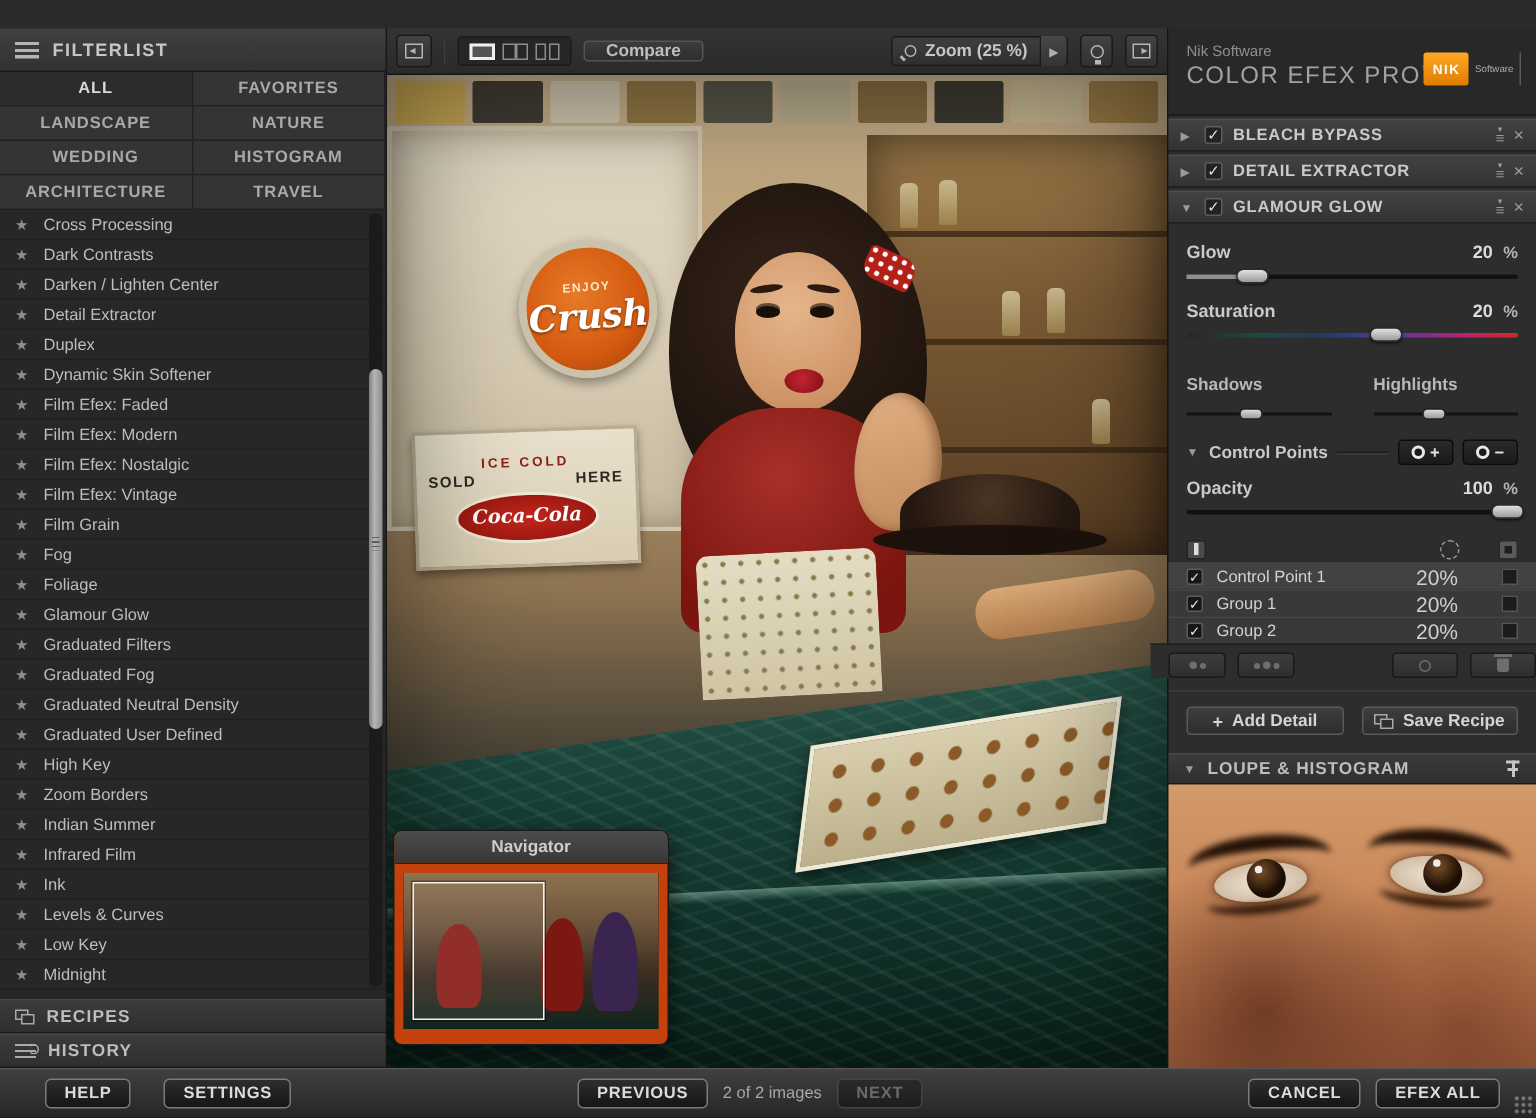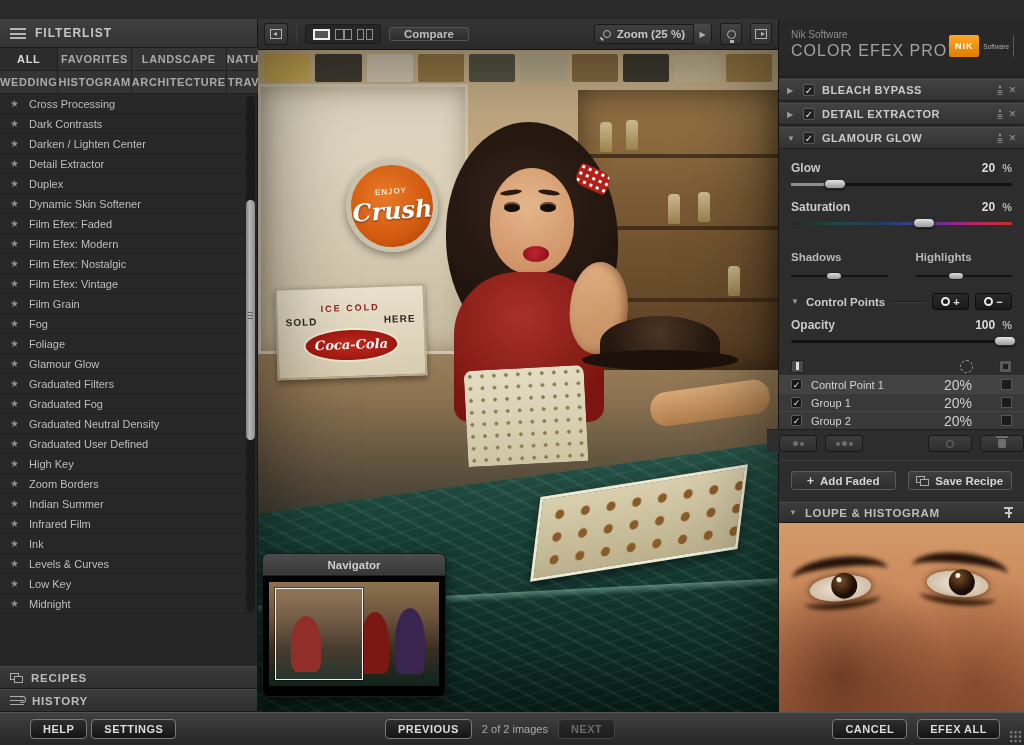--- a/index.html
+++ b/index.html
@@ -28,21 +28,21 @@
   .bottombar { position:absolute; top:712px; left:0; width:1024px; height:33px;
     background:linear-gradient(#404040,#262626); border-top:1px solid #555;
     display:flex; align-items:center; }
 
   
   .lp-header { height:29px; background:linear-gradient(#404040,#323232);
     border-bottom:1px solid #1c1c1c; display:flex; align-items:center; gap:9px; padding-left:10px; }
   .hamburger { width:16px; height:11px;
     background:repeating-linear-gradient(#b5b5b5 0 2px, transparent 2px 4.5px); }
   .lp-title { font-size:12px; font-weight:bold; letter-spacing:1px; color:#c6c6c6; }
-  .cats { display:grid; grid-template-columns:1fr 1fr 1fr 1fr; }
+  .cats { display:grid; grid-template-columns:1fr 1fr; }
   .cat { height:23px; background:#343434; border:1px solid #202020; border-top:none;
     border-left:none; display:flex; align-items:center; justify-content:center;
     font-size:11px; font-weight:bold; letter-spacing:.6px; color:#a9a9a9; cursor:default; }
   .cat.active { background:#2c2c2c; color:#d8d8d8; }
   .flist-wrap { position:relative; flex:1; background:#262626; overflow:hidden; }
   .flist { list-style:none; }
   .fitem { height:20px; display:flex; align-items:center; gap:8px; padding-left:10px;
     border-bottom:1px solid #1f1f1f; background:#272727; }
   .star { color:#8e8e8e; font-size:10px; width:11px; }
   .fl { font-size:11px; font-weight:normal; color:#bdbdbd; white-space:nowrap; }
@@ -176,21 +176,21 @@
   .menu-tray { position:absolute; right:34px; bottom:148px; width:210px; height:82px;
     transform:rotate(-9deg) skewX(-16deg);
     background:
       radial-gradient(circle,#8a5a28 4px,transparent 5px) 6px 6px/26px 22px,
       linear-gradient(#d9cfae,#bcb08c);
     border:3px solid #efe8d2; box-shadow:0 4px 10px rgba(0,0,0,.5); }
   .vignette { position:absolute; inset:0; box-shadow:inset 0 0 90px rgba(0,0,0,.55); pointer-events:none; }
 
   
   .navigator { position:absolute; left:4px; bottom:15px; width:184px; height:144px;
-    background:#000000; border:1px solid #1a1a1a; border-radius:6px;
+    background:#c2410c; border:1px solid #1a1a1a; border-radius:6px;
     box-shadow:0 4px 14px rgba(0,0,0,.6); overflow:hidden; }
   .nav-head { height:22px; background:linear-gradient(#4c4c4c,#383838); border-bottom:1px solid #222;
     display:flex; align-items:center; justify-content:center; font-size:11.5px; font-weight:bold;
     color:#cdcdcd; }
   .nav-body { padding:6px; }
   .nav-thumb { position:relative; width:170px; height:104px; overflow:hidden; background:#201a14; }
   .nt-base { position:absolute; inset:0;
     background:linear-gradient(180deg,#8d744f 0%,#6a513a 35%,#3a2d20 65%,#0f241d 100%); }
   .nt-fig { position:absolute; border-radius:50% 50% 20% 20%; }
   .nt-rect { position:absolute; left:6px; top:6px; width:88px; height:92px;
@@ -313,21 +313,21 @@
   .leye .glint { position:absolute; left:44px; top:20px; width:5px; height:5px; border-radius:50%;
     background:#fff; opacity:.9; }
   .leye .underlash { position:absolute; left:10px; top:34px; right:10px; height:18px;
     border-radius:50%; border-bottom:6px solid #2e1808; filter:blur(2px); }
 
   
   .bb-btn { height:20px; padding:0 12px; border:1px solid #7a7a7a; border-radius:4px;
     background:linear-gradient(#2e2e2e,#151515); color:#dcdcdc; font-size:11px; font-weight:bold;
     letter-spacing:.5px; display:flex; align-items:center; justify-content:center; }
   .bb-btn.disabled { color:#6a6a6a; border-color:#444; background:linear-gradient(#2a2a2a,#1d1d1d); }
-  .bb-left { display:flex; gap:4px; margin-left:30px;text-align:right; }
+  .bb-left { display:flex; gap:22px; margin-left:30px;text-align:right; }
   .bb-centergroup { position:absolute; left:385px; display:flex; align-items:center; gap:10px; }
   .bb-counter { font-size:11px; color:#a8a8a8; }
   .bb-right { margin-left:auto; display:flex; gap:10px; margin-right:24px; }
   .grip { position:absolute; right:2px; bottom:2px; width:13px; height:13px; opacity:.7;
     background:radial-gradient(circle,#9a9a9a 1px,transparent 1.6px) 0 0/4.4px 4.4px; }
 </style>
 </head>
 <body>
 
 <div id="app">
@@ -748,21 +748,21 @@
                 <b></b>
               </span>
             </span>
         </div>
       </div>
     </div>
 
     <div class="filterbtns">
       <div class="big-btn">
         <span class="plus-g">+</span>
-        <span>Add Faded</span>
+        <span>Add Detail</span>
       </div>
       <div class="big-btn">
         <span class="recipes-icon">
             <i></i>
             <i></i>
           </span>
         <span>Save Recipe</span>
       </div>
     </div>
 

